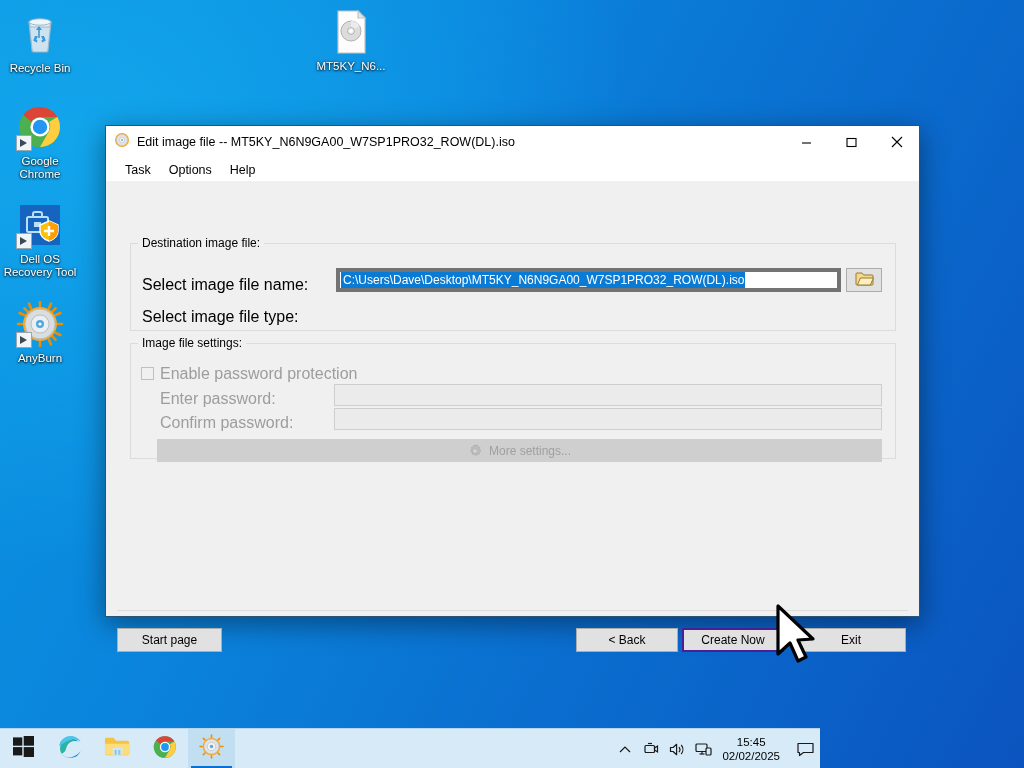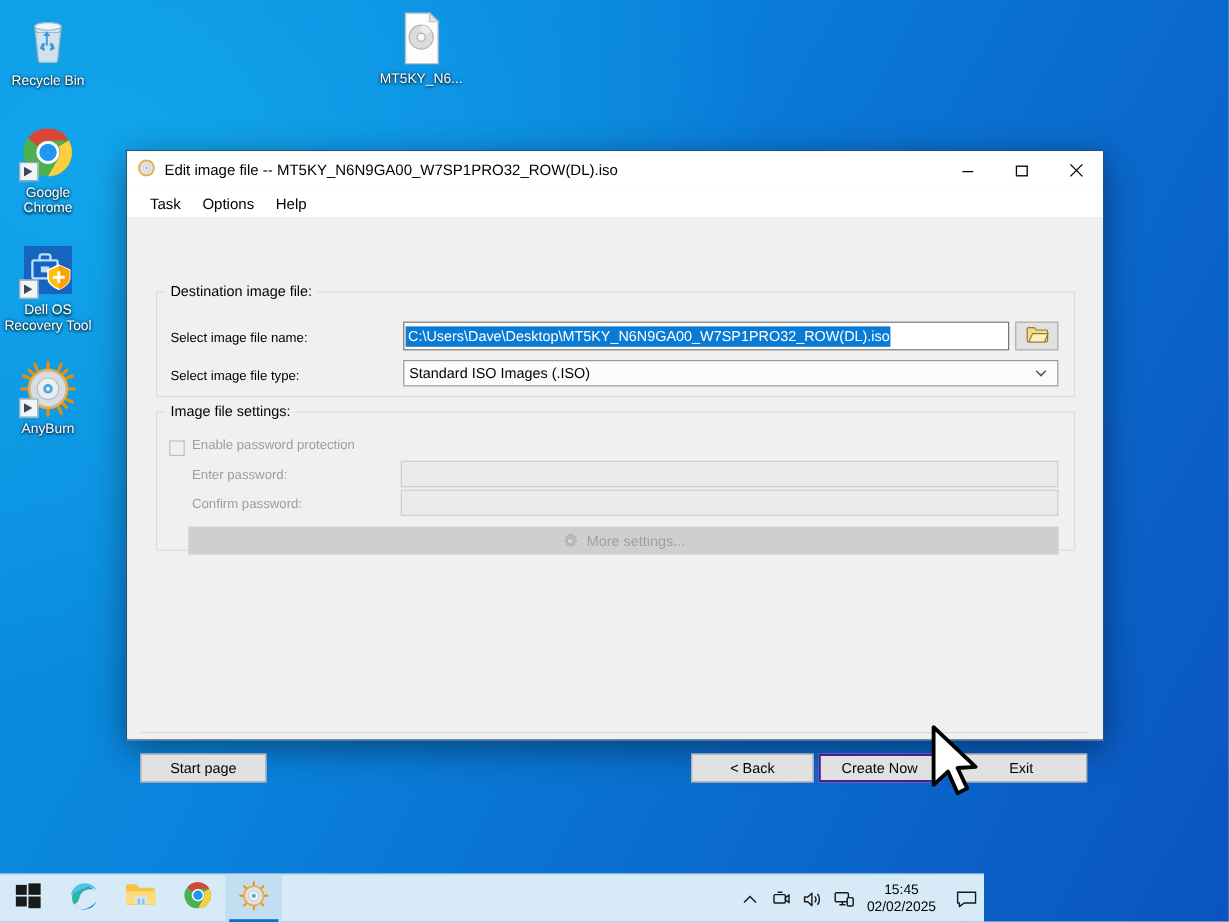--- a/index.html
+++ b/index.html
@@ -109,35 +109,35 @@
     position: absolute;
     top: -8px; left: 7px;
     background: #f0f0f0;
     padding: 0 4px;
     font-size: 12px; color: #000;
     white-space: nowrap;
   }
 
   .row-label {
     position: absolute;
-    font-size: 11px; color: #000;
+    font-size: 16px; color: #000;
     white-space: nowrap;
   }
   .row-label.dim { color: #9d9d9d; }
 
   .tb {
     position: absolute;
     background: #fff;
     border: 1px solid #7a7a7a;
     font-size: 12px;
     display: flex; align-items: center;
     padding: 0 1px;
     overflow: hidden;
   }
-  .tb.focused { border: 1px solid #737373; }
+  .tb.focused { border: 4px solid #737373; }
   .tb.disabled { background: #ebebeb; border: 1px solid #cecece; }
   .sel-text {
     background: #0a7bd4;
     color: #fff;
     padding: 1px 1px 2px 2px;
     white-space: nowrap;
     font-size: 12px;
   }
 
   .combo {
@@ -361,28 +361,20 @@
         <span>
           <svg width="19" height="16" viewBox="0 0 19 16">
             <path d="M1 3 a1 1 0 0 1 1 -1 h5 l1.6 2 h8.4 a1 1 0 0 1 1 1 v8 a1 1 0 0 1 -1 1 h-15 a1 1 0 0 1 -1 -1 z" fill="#f5d98b" stroke="#9a7a2e" stroke-width="1"></path>
             <path d="M2.4 14 l3 -7 h13 l-3 7 z" fill="#fcefc0" stroke="#9a7a2e" stroke-width="1"></path>
           </svg>
         </span>
       </div>
 
       <span class="row-label" style="left:36px; top:127px;">Select image file type:</span>
 
-      <div class="combo" style="left:230px; top:119px; width:546px; height:22px;">
-        <span>Standard ISO Images (.ISO)</span>
-        <span class="arrow">
-          <svg width="11" height="8" viewBox="0 0 11 8">
-              <path d="M1.5 2 L5.5 6 L9.5 2" fill="none" stroke="#555" stroke-width="1.3"></path>
-            </svg>
-        </span>
-      </div>
 
       <div class="group" style="left:24px; top:162px; width:766px; height:116px;">
         <span class="legend">Image file settings:</span>
       </div>
 
       <div class="chk-box" style="left:35px; top:186px;"></div>
       <span class="row-label dim" style="left:54px; top:184px;">Enable password protection</span>
 
       <span class="row-label dim" style="left:54px; top:209px;">Enter password:</span>
       <div class="tb disabled" style="left:228px; top:203px; width:548px; height:22px;"></div>

